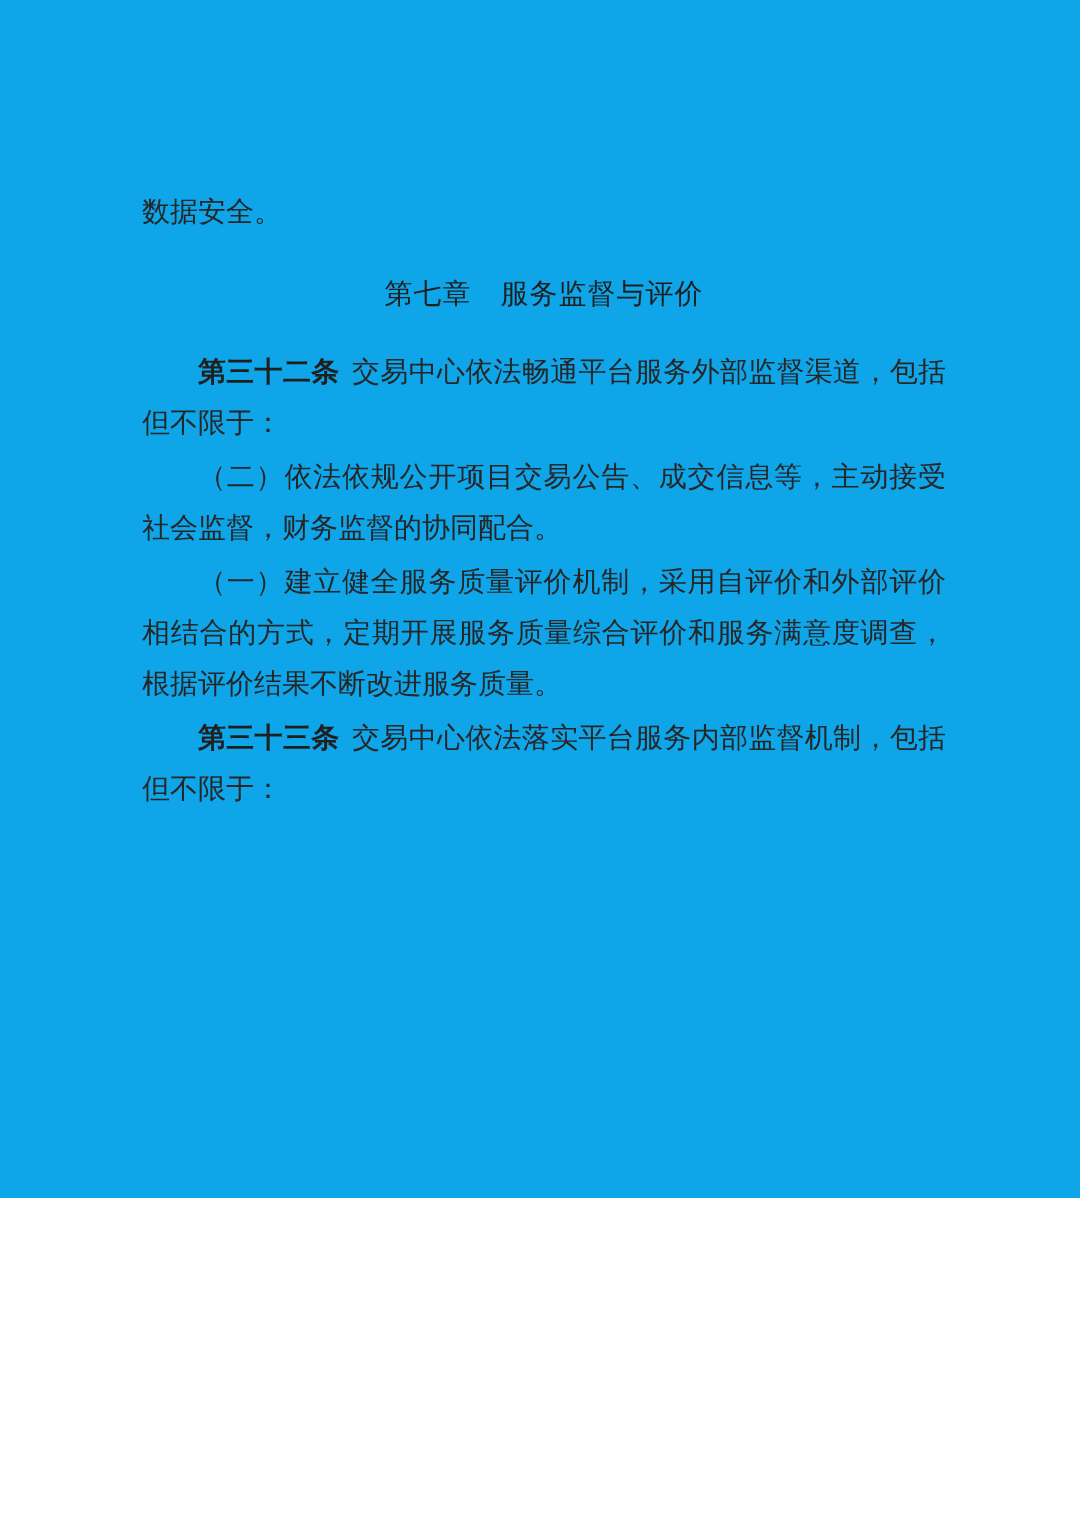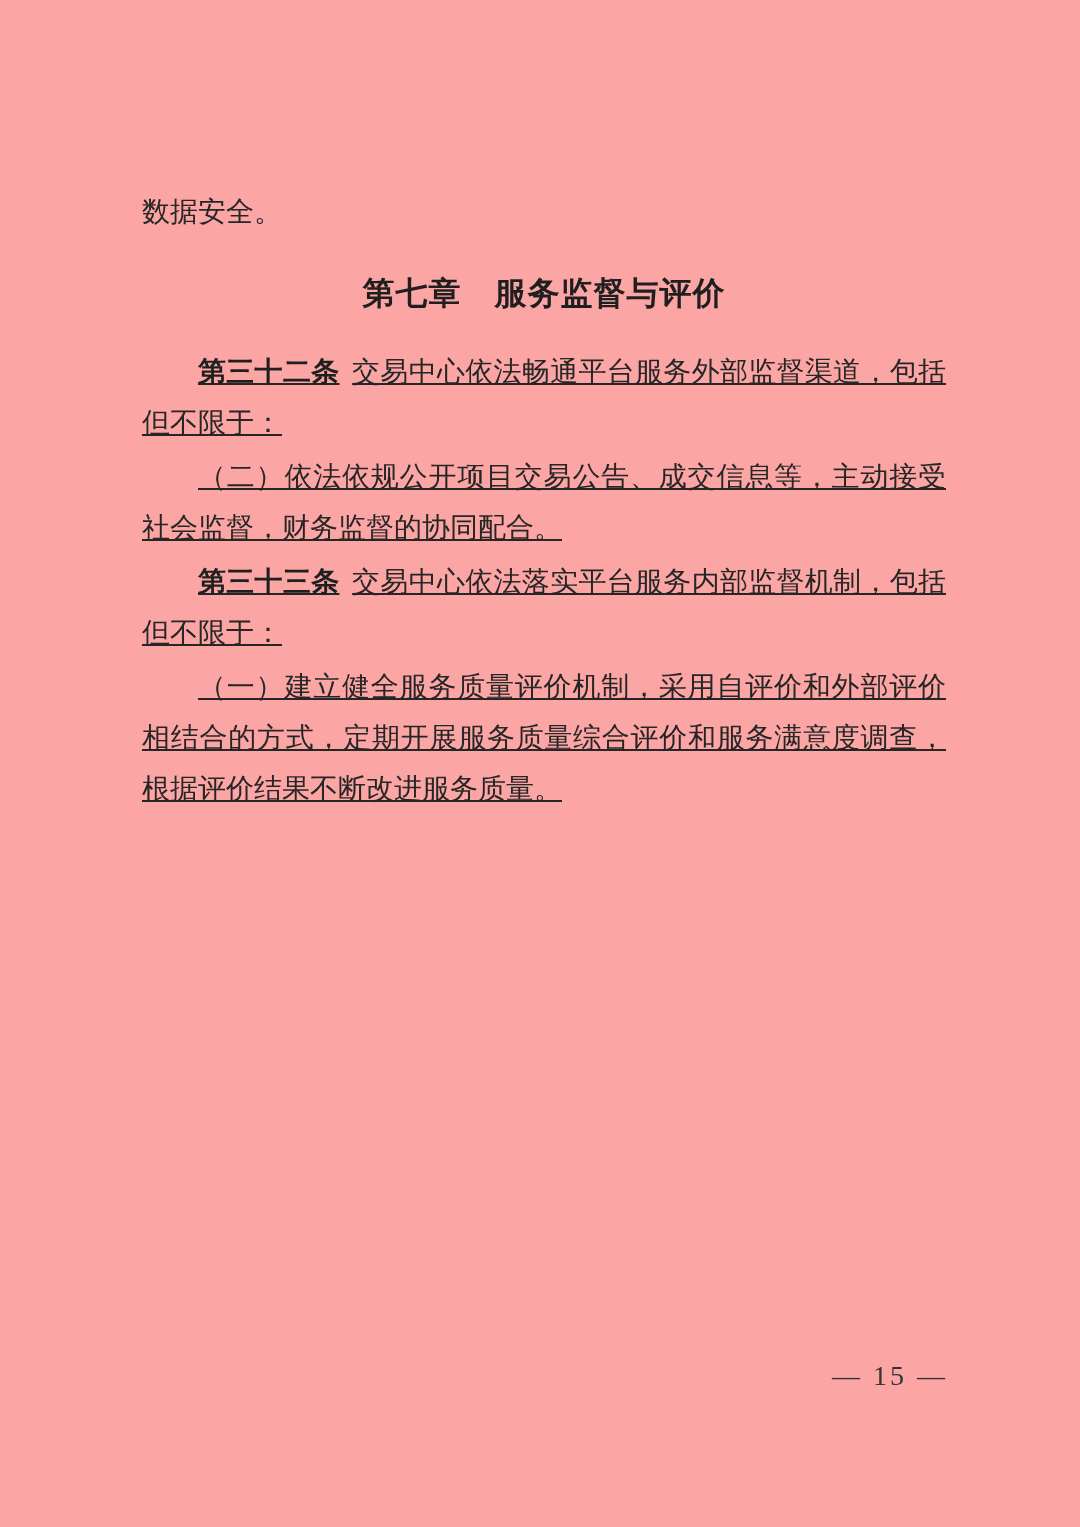--- a/index.html
+++ b/index.html
@@ -3,52 +3,51 @@
 <meta charset="utf-8">
 <style>
   html, body {
     margin: 0;
     padding: 0;
     background: #ffffff;
   }
   .page {
     position: relative;
     width: 1080px;
-    height: 1527px;
-    background: #fca5a5;
+    height: 1198px;
+    background: #0ea5e9;
     overflow: hidden;
     font-family: "Liberation Serif", "DejaVu Serif", serif;
     color: #262626;
   }
   .content {
     position: absolute;
     left: 142px;
     top: 186px;
     width: 804px;
     font-size: 28px;
     line-height: 51px;
     text-align: justify;
     text-justify: inter-ideograph;
   }
   .para {
     margin: 0 0 3px 0;
     text-indent: 2em;
-    text-decoration: underline;
   }
   .cont {
     margin: 0;
     text-indent: 0;
   }
   .chapter {
     margin: 31px 0 27px 0;
     text-indent: 0;
     text-align: center;
     font-family: "Liberation Sans", "DejaVu Sans", sans-serif;
-    font-weight: bold;
-    font-size: 32px;
+    font-weight: normal;
+    font-size: 28px;
     line-height: 51px;
     letter-spacing: 1px;
     color: #1f1f1f;
   }
   .lead {
     font-family: "Liberation Sans", "DejaVu Sans", sans-serif;
     font-weight: bold;
     color: #1f1f1f;
     margin-right: 0.45em;
   }
@@ -71,21 +70,21 @@
     <p class="cont">数据安全。</p>
 
     <h2 class="chapter">第七章　服务监督与评价</h2>
 
     <p class="para"><span class="lead">第三十二条</span><span>交易中心依法畅通平台服务外部监督渠道，包括但不限于：</span></p>
 
 
     <p class="para">（二）依法依规公开项目交易公告、成交信息等，主动接受社会监督，财务监督的协同配合。</p>
 
 
+    <p class="para">（一）建立健全服务质量评价机制，采用自评价和外部评价相结合的方式，定期开展服务质量综合评价和服务满意度调查，根据评价结果不断改进服务质量。</p>
+
     <p class="para"><span class="lead">第三十三条</span><span>交易中心依法落实平台服务内部监督机制，包括但不限于：</span></p>
-
-    <p class="para">（一）建立健全服务质量评价机制，采用自评价和外部评价相结合的方式，定期开展服务质量综合评价和服务满意度调查，根据评价结果不断改进服务质量。</p>
 
 
   </div>
 
   <div class="page-number">— 15 —</div>
 </div>
 
 </body></html>

